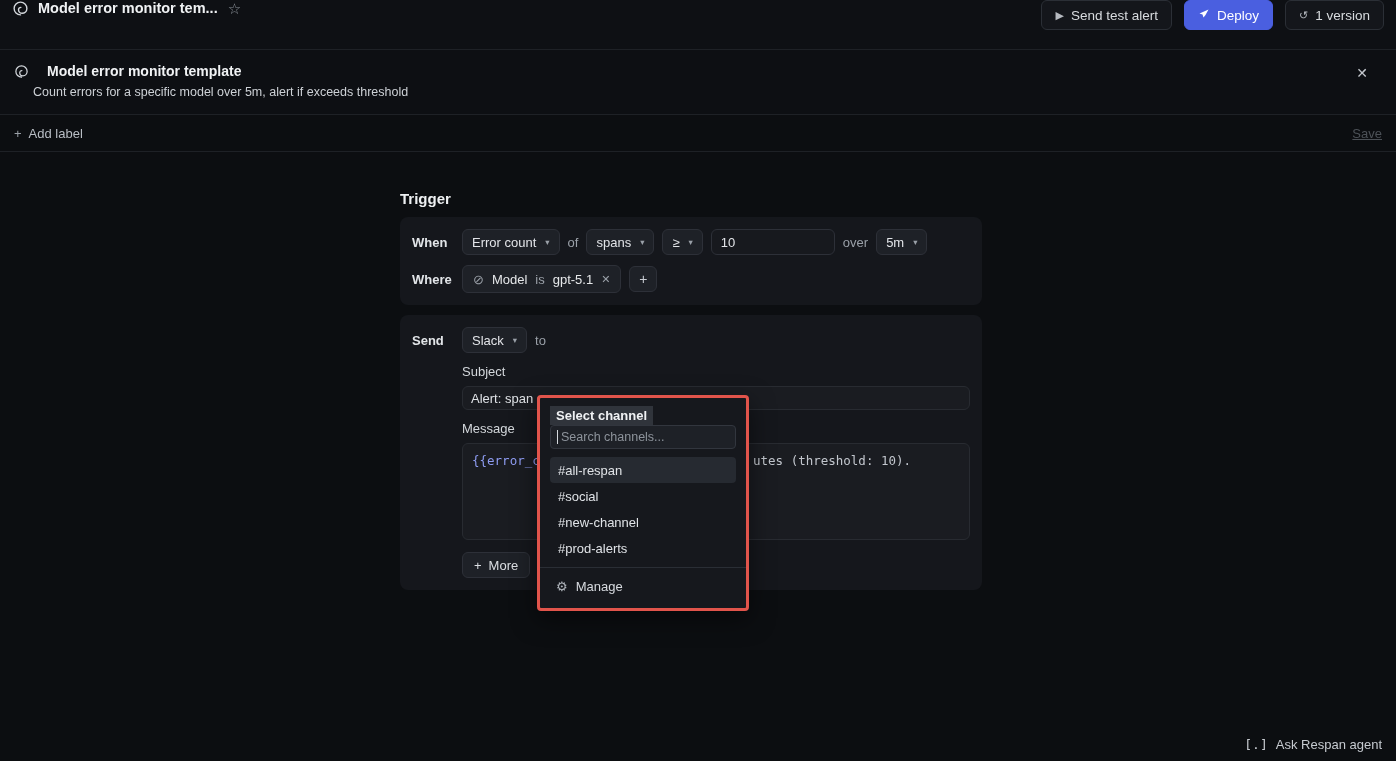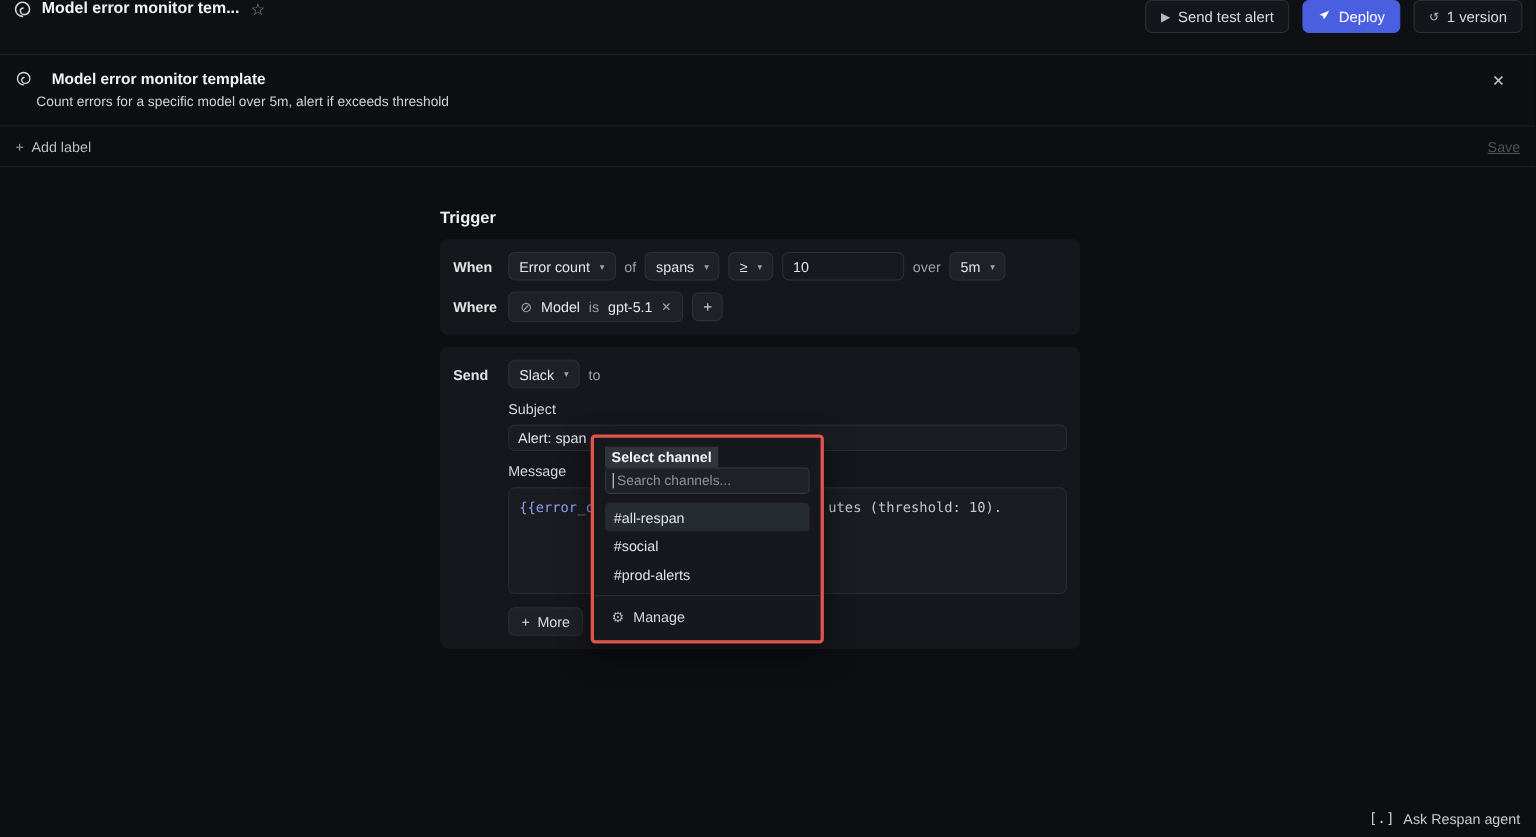--- a/index.html
+++ b/index.html
@@ -66,21 +66,21 @@
     display:inline-flex; align-items:center; gap:9px; height:26px; padding:0 9px;
     background:#1e2127; border:1px solid #2d3038; border-radius:6px;
     font-size:13px; color:#e2e4e8; cursor:pointer;
   }
   .chev { font-size:8.5px; color:#9aa0a8; }
   .muted { color:#9aa0a8; font-size:13px; }
   .text-input {
     height:26px; background:#17191e; border:1px solid #2d3038; border-radius:6px;
     color:#e2e4e8; padding:0 9px; font-size:13px; font-family:inherit; outline:none;
   }
-  .threshold { width:111px; }
+  .threshold { width:124px; }
   .pill {
     display:inline-flex; align-items:center; gap:8px; height:28px; padding:0 10px;
     background:#1e2127; border:1px solid #2d3038; border-radius:6px; cursor:pointer;
   }
   .pill .p-ic { color:#9aa0a8; font-size:13px; }
   .pill .p-x { color:#9aa0a8; font-size:11px; cursor:pointer; }
   .sq-btn {
     width:28px; height:26px; display:inline-flex; align-items:center; justify-content:center;
     background:#1e2127; border:1px solid #2d3038; border-radius:6px; color:#c9cdd3;
     cursor:pointer; font-size:14px;
@@ -255,20 +255,21 @@
 
 <div class="popup">
   <span class="popup-title">Select channel</span>
   <div class="search-wrap">
     <span class="caret"></span>
     <input class="search-input" placeholder="Search channels..." style="">
   </div>
   <div class="opt-list">
     <div class="opt active">#all-respan</div>
     <div class="opt">#social</div>
+    <div class="opt">#new-channel</div>
     <div class="opt">#prod-alerts</div>
   </div>
   <div class="popup-divider"></div>
   <div class="manage-row">
     <span class="ic">⚙</span>
     <span>Manage</span>
   </div>
 </div>
 
 <button class="agent-btn">

